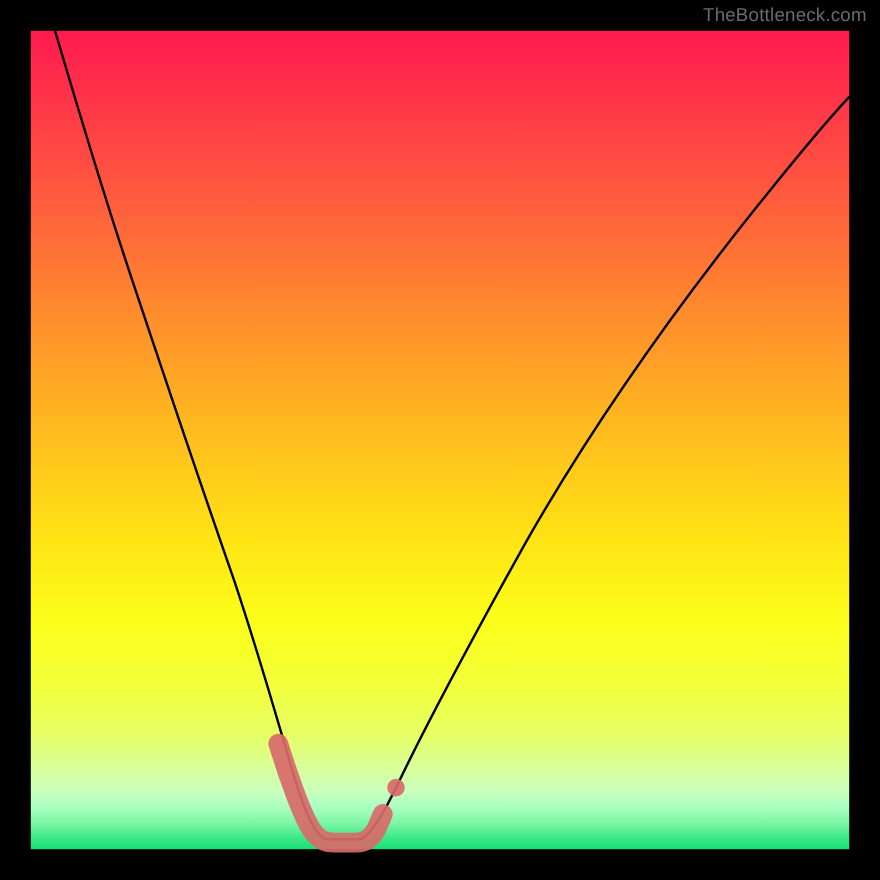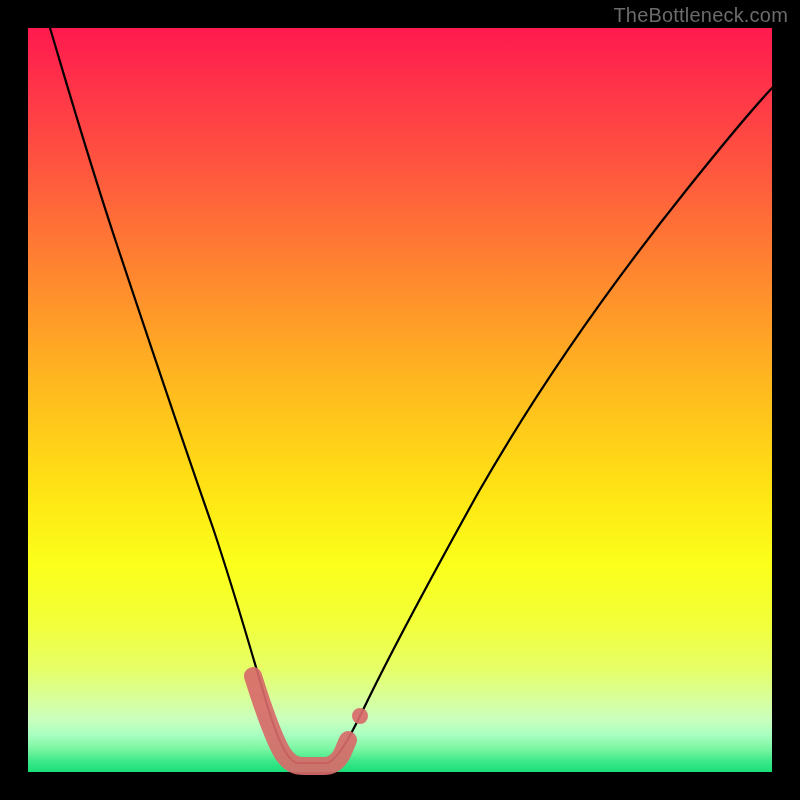--- a/index.html
+++ b/index.html
@@ -40,21 +40,21 @@
       #78f5a0 97%,
       #3ee98a 98.5%,
       #18df78 100%
     );
   }
   .watermark {
     position: absolute;
     top: 4px;
     right: 12px;
     color: #6b6b6b;
-    font-size: 20px;
+    font-size: 17px;
     letter-spacing: 0.2px;
     font-weight: 500;
     user-select: none;
   }
   svg.curve {
     position: absolute;
     left: 0; top: 0;
     width: 744px; height: 744px;
     overflow: visible;
   }

